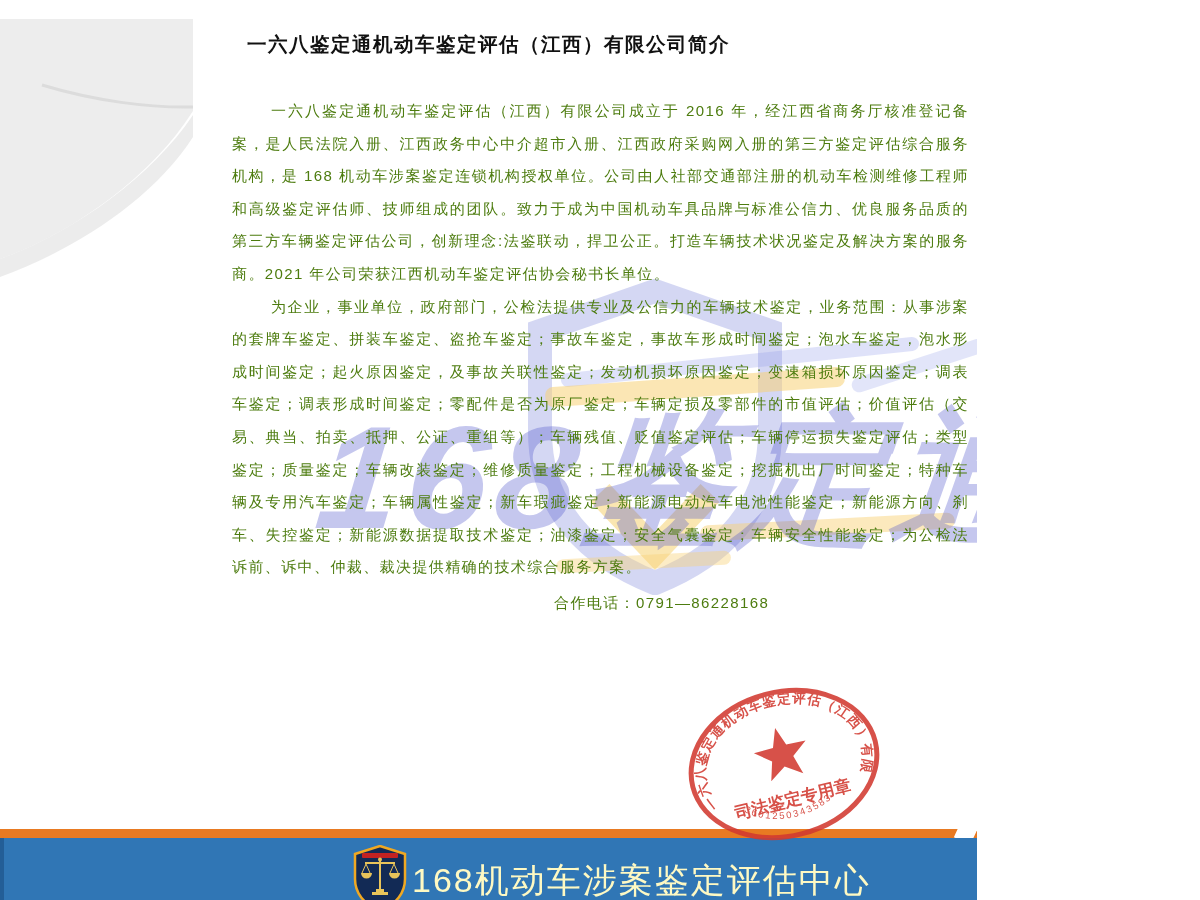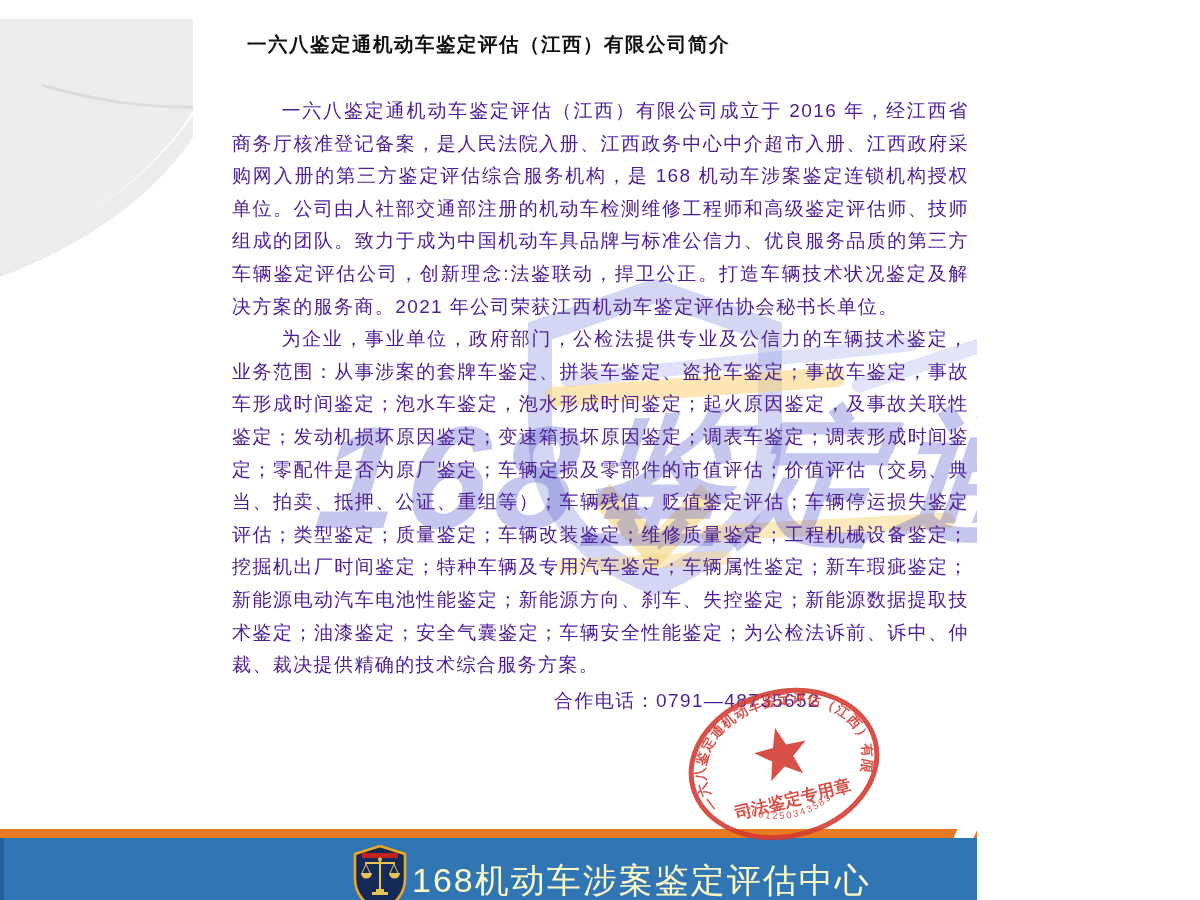--- a/index.html
+++ b/index.html
@@ -24,21 +24,21 @@
   }
   .wm-swoosh{position:absolute;border-radius:8px;}
   .sw1{left:545px;top:358px;width:300px;height:20px;background:rgba(248,210,118,0.55);transform:rotate(-4deg);}
   .sw2{left:700px;top:500px;width:255px;height:16px;background:rgba(248,210,118,0.48);transform:rotate(-3deg);}
   .sw3{left:556px;top:536px;width:175px;height:14px;background:rgba(248,210,118,0.42);transform:rotate(-3deg);}
   .sw4{left:560px;top:336px;width:360px;height:14px;background:rgba(150,160,235,0.30);transform:rotate(-6deg);}
   .sw5{left:846px;top:322px;width:250px;height:15px;background:rgba(150,160,235,0.28);transform:rotate(-18deg);}
   
   .doc{
     position:absolute;left:232px;top:76px;width:737px;z-index:4;
-    font-size:19px;line-height:32.6px;color:#4c1d95;text-align:justify;letter-spacing:1.4px;
+    font-size:15px;line-height:32.6px;color:#4d7c0f;text-align:justify;letter-spacing:1.4px;
   }
   .doc p{margin:0;text-indent:2.6em;}
   .doc .closing{margin-top:26px;text-align:left;}
   .doc .phone{margin-top:3px;text-indent:0;padding-left:322px;text-align:left;}
   
   .seal{position:absolute;left:684px;top:666px;z-index:6;opacity:0.88;}
   
   .orange-main{position:absolute;left:0;top:810px;width:1008px;height:9px;background:#e87a22;z-index:3;}
   .orange-notch{position:absolute;left:957px;top:804px;width:18px;height:19px;background:#fff;transform:rotate(25deg);z-index:4;}
   .orange-right{position:absolute;left:1008px;top:805px;width:192px;height:14px;background:#e87a22;z-index:3;}
@@ -74,21 +74,21 @@
     <div class="wm-swoosh sw5"></div>
     <div class="wm-swoosh sw1"></div>
     <div class="wm-swoosh sw2"></div>
     <div class="wm-swoosh sw3"></div>
     <div class="wm-text">168鉴定通</div>
   </div>
 
   <div class="doc">
     <p>一六八鉴定通机动车鉴定评估（江西）有限公司成立于 2016 年，经江西省商务厅核准登记备案，是人民法院入册、江西政务中心中介超市入册、江西政府采购网入册的第三方鉴定评估综合服务机构，是 168 机动车涉案鉴定连锁机构授权单位。公司由人社部交通部注册的机动车检测维修工程师和高级鉴定评估师、技师组成的团队。致力于成为中国机动车具品牌与标准公信力、优良服务品质的第三方车辆鉴定评估公司，创新理念:法鉴联动，捍卫公正。打造车辆技术状况鉴定及解决方案的服务商。2021 年公司荣获江西机动车鉴定评估协会秘书长单位。</p>
     <p>为企业，事业单位，政府部门，公检法提供专业及公信力的车辆技术鉴定，业务范围：从事涉案的套牌车鉴定、拼装车鉴定、盗抢车鉴定；事故车鉴定，事故车形成时间鉴定；泡水车鉴定，泡水形成时间鉴定；起火原因鉴定，及事故关联性鉴定；发动机损坏原因鉴定；变速箱损坏原因鉴定；调表车鉴定；调表形成时间鉴定；零配件是否为原厂鉴定；车辆定损及零部件的市值评估；价值评估（交易、典当、拍卖、抵押、公证、重组等）；车辆残值、贬值鉴定评估；车辆停运损失鉴定评估；类型鉴定；质量鉴定；车辆改装鉴定；维修质量鉴定；工程机械设备鉴定；挖掘机出厂时间鉴定；特种车辆及专用汽车鉴定；车辆属性鉴定；新车瑕疵鉴定；新能源电动汽车电池性能鉴定；新能源方向、刹车、失控鉴定；新能源数据提取技术鉴定；油漆鉴定；安全气囊鉴定；车辆安全性能鉴定；为公检法诉前、诉中、仲裁、裁决提供精确的技术综合服务方案。</p>
-    <p class="phone">合作电话：0791—48735652</p>
+    <p class="phone">合作电话：0791—86228168</p>
   </div>
 
   <svg class="seal" width="200" height="158" viewBox="0 0 200 158">
     <g transform="rotate(-14 100 79)">
       <ellipse cx="100" cy="79" rx="94" ry="72" fill="none" stroke="#d23a30" stroke-width="5"></ellipse>
       <path id="seal-arc-top" d="M 30.7 109 A 80 60 0 1 1 169.3 109" fill="none"></path>
       <text font-size="13.5" font-weight="bold" fill="#d23a30" letter-spacing="1">
         <textPath href="#seal-arc-top" startOffset="6">一六八鉴定通机动车鉴定评估（江西）有限公司</textPath>
       </text>
       <path fill="#d23a30" d="M100,42 L106.8,60.7 L126.6,61.35 L110.9,73.6 L116.5,92.65 L100,81.5 L83.5,92.65 L89.1,73.6 L73.4,61.35 L93.2,60.7 Z"></path>

